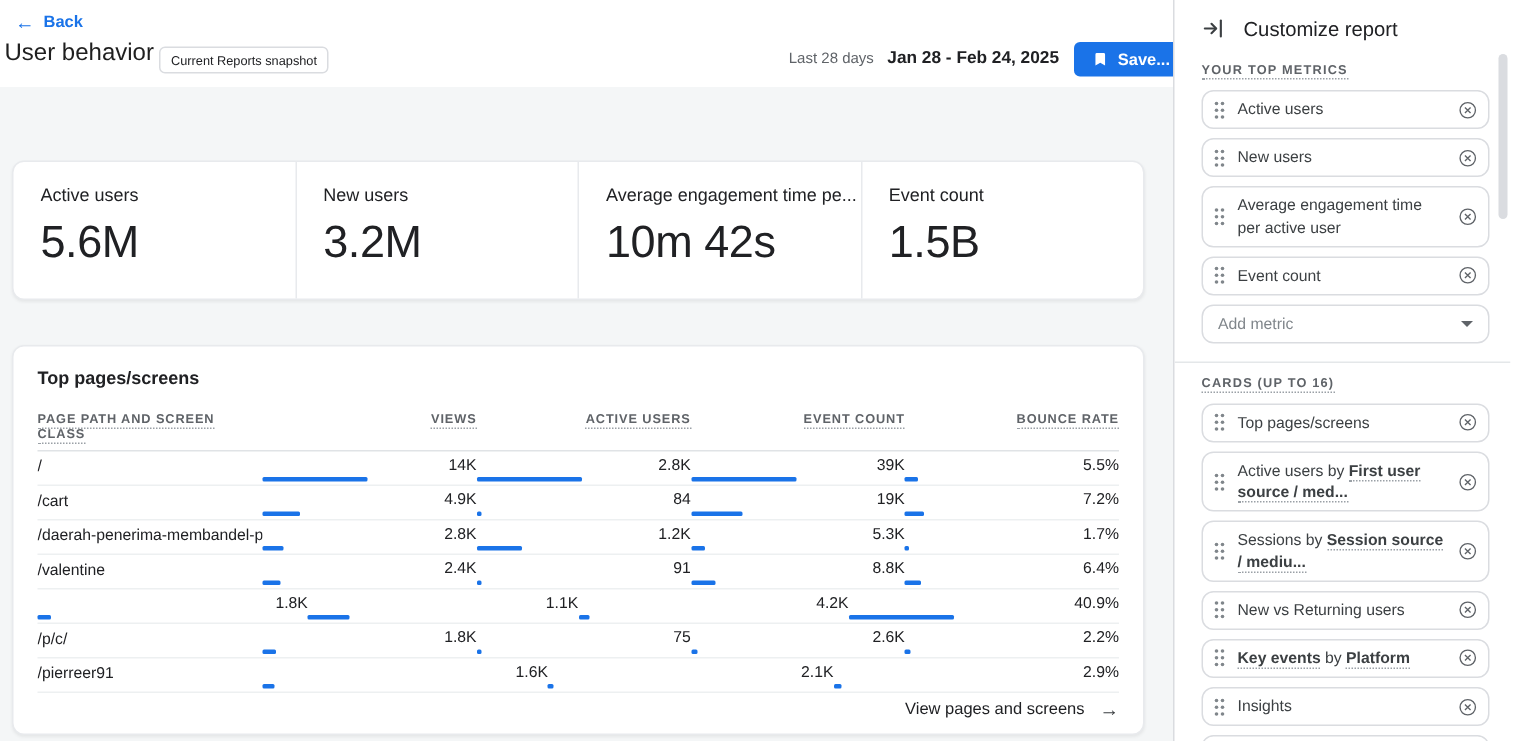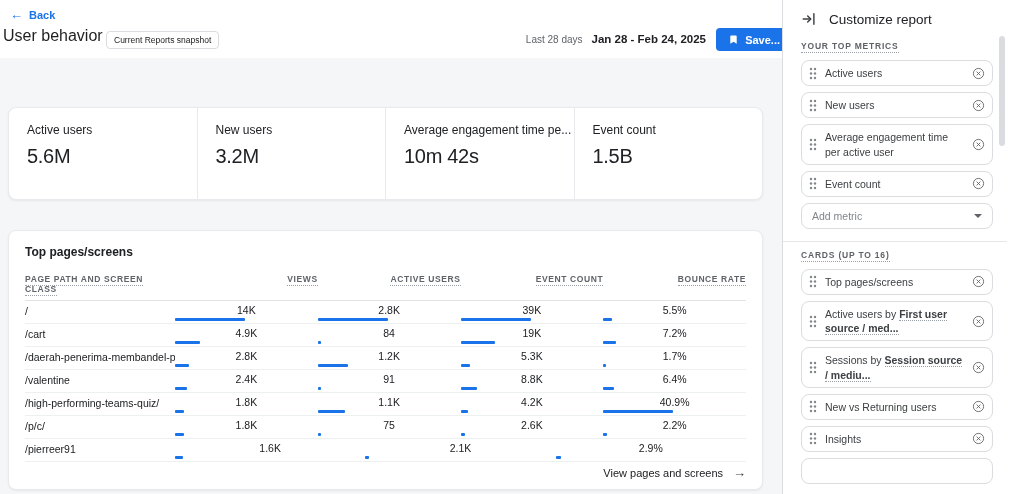--- a/index.html
+++ b/index.html
@@ -23,36 +23,36 @@
               color:#fff; border:none; border-radius:4px; font-size:11px; font-weight:600;
               display:flex; align-items:center; gap:6px; padding:0 12px; cursor:pointer;
               font-family:"Liberation Sans", sans-serif;justify-content:space-between; }
 
   .scorecards { position:absolute; left:8px; top:107px; width:755px; height:93px; background:#fff;
                 border:1px solid #e8eaed; border-radius:8px; display:flex;
                 box-shadow:0 1px 2px rgba(60,64,67,.08); }
   .score { flex:1; padding:15px 0 0 18px; cursor:pointer; }
   .score + .score { border-left:1px solid #e8eaed; }
   .score .lab { font-size:12px; color:#202124; margin-bottom:8px; white-space:nowrap; overflow:hidden; }
-  .score .val { font-size:20px; color:#202124; letter-spacing:-.3px; }
+  .score .val { font-size:30px; color:#202124; letter-spacing:-.3px; }
 
   .table-card { position:absolute; left:8px; top:230px; width:755px; height:260px; background:#fff;
                 border:1px solid #e8eaed; border-radius:8px; padding:14px 16px 0 16px;
                 box-shadow:0 1px 2px rgba(60,64,67,.08); }
   .table-title { font-size:12px; font-weight:600; color:#202124; }
   .thead { display:flex; margin-top:15px; padding-bottom:6px; border-bottom:1px solid #e0e3e6; }
   .th { font-size:8.5px; letter-spacing:.6px; color:#5f6368; font-weight:600; cursor:pointer; }
   .th span { border-bottom:1px dotted #9aa0a6; padding-bottom:1px;margin-top:41px; }
   .th.path { width:150px; }
   .th.metric { flex:1; text-align:right; }
   .trow { display:flex; border-bottom:1px solid #edf0f1; padding:3px 0 2px 0; }
   .c-path { width:150px; font-size:10.5px; color:#202124; padding-top:1px;
             white-space:nowrap; overflow:hidden; cursor:pointer; }
   .c-metric { flex:1; }
-  .c-metric .num { text-align:center; font-size:10.5px; color:#202124; line-height:12px; }
+  .c-metric .num { text-align:right; font-size:10.5px; color:#202124; line-height:12px; }
   .bar-track { width:70px; height:3px; margin-top:2px; }
   .bar { height:3px; background:var(--accent); border-radius:1px; }
   .table-footer { position:absolute; right:16px; bottom:9px; display:flex; gap:10px;
                   align-items:center; font-size:11px; color:#202124; cursor:pointer; }
   .table-footer .arrow { font-size:13px; color:#3c4043; }
 
   
   .sidebar { position:absolute; left:782px; top:0; width:225px; height:494px; background:#fff;
              border-left:1px solid #dadce0; overflow:hidden; }
   .sb-header { display:flex; align-items:center; gap:12px; padding:11px 16px 9px 18px; }
@@ -231,21 +231,20 @@
             </div>
           </div>
           <div class="c-metric">
             <div class="num">6.4%</div>
             <div class="bar-track">
               <div class="bar" style="width: 16%;"></div>
             </div>
           </div>
         </div>
         <div class="trow">
-          <div class="c-path">/high-performing-teams-quiz/</div>
           <div class="c-metric">
             <div class="num">1.8K</div>
             <div class="bar-track">
               <div class="bar" style="width: 13%;"></div>
             </div>
           </div>
           <div class="c-metric">
             <div class="num">1.1K</div>
             <div class="bar-track">
               <div class="bar" style="width: 39%;"></div>
@@ -468,20 +467,35 @@
       </div>
       <div class="sb-item">
         <svg class="drag" width="8" height="13" viewBox="0 0 8 13" fill="#80868b">
           <circle cx="2" cy="2" r="1.2"></circle>
           <circle cx="6" cy="2" r="1.2"></circle>
           <circle cx="2" cy="6.5" r="1.2"></circle>
           <circle cx="6" cy="6.5" r="1.2"></circle>
           <circle cx="2" cy="11" r="1.2"></circle>
           <circle cx="6" cy="11" r="1.2"></circle>
         </svg>
+        <div class="sb-label"><span class="dotted">Key events</span><span> by </span><span class="dotted">Platform</span></div>
+        <svg class="remove" width="13" height="13" viewBox="0 0 16 16" fill="none" stroke="#5f6368" stroke-width="1.1">
+          <circle cx="8" cy="8" r="6.3"></circle>
+          <path d="M5.7 5.7l4.6 4.6M10.3 5.7l-4.6 4.6"></path>
+        </svg>
+      </div>
+      <div class="sb-item">
+        <svg class="drag" width="8" height="13" viewBox="0 0 8 13" fill="#80868b">
+          <circle cx="2" cy="2" r="1.2"></circle>
+          <circle cx="6" cy="2" r="1.2"></circle>
+          <circle cx="2" cy="6.5" r="1.2"></circle>
+          <circle cx="6" cy="6.5" r="1.2"></circle>
+          <circle cx="2" cy="11" r="1.2"></circle>
+          <circle cx="6" cy="11" r="1.2"></circle>
+        </svg>
         <div class="sb-label"><span>Insights</span></div>
         <svg class="remove" width="13" height="13" viewBox="0 0 16 16" fill="none" stroke="#5f6368" stroke-width="1.1">
           <circle cx="8" cy="8" r="6.3"></circle>
           <path d="M5.7 5.7l4.6 4.6M10.3 5.7l-4.6 4.6"></path>
         </svg>
       </div>
       <div class="sb-item"></div>
     </div>
 
   <div class="sb-scroll"></div>

